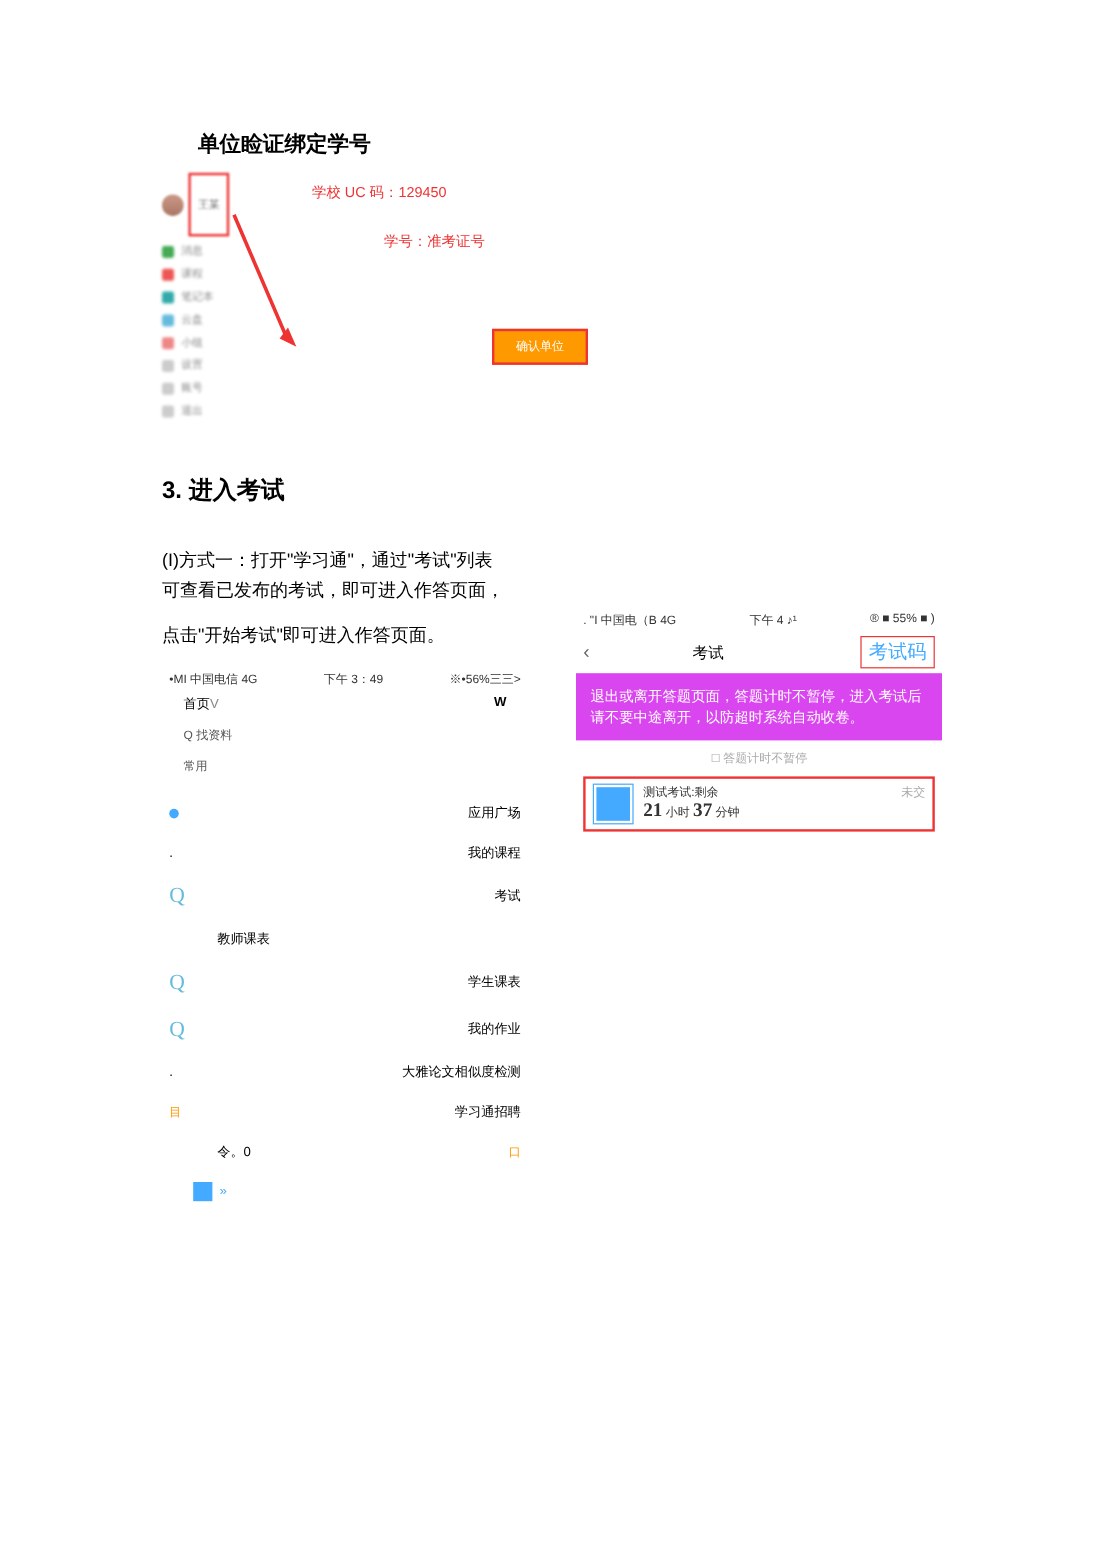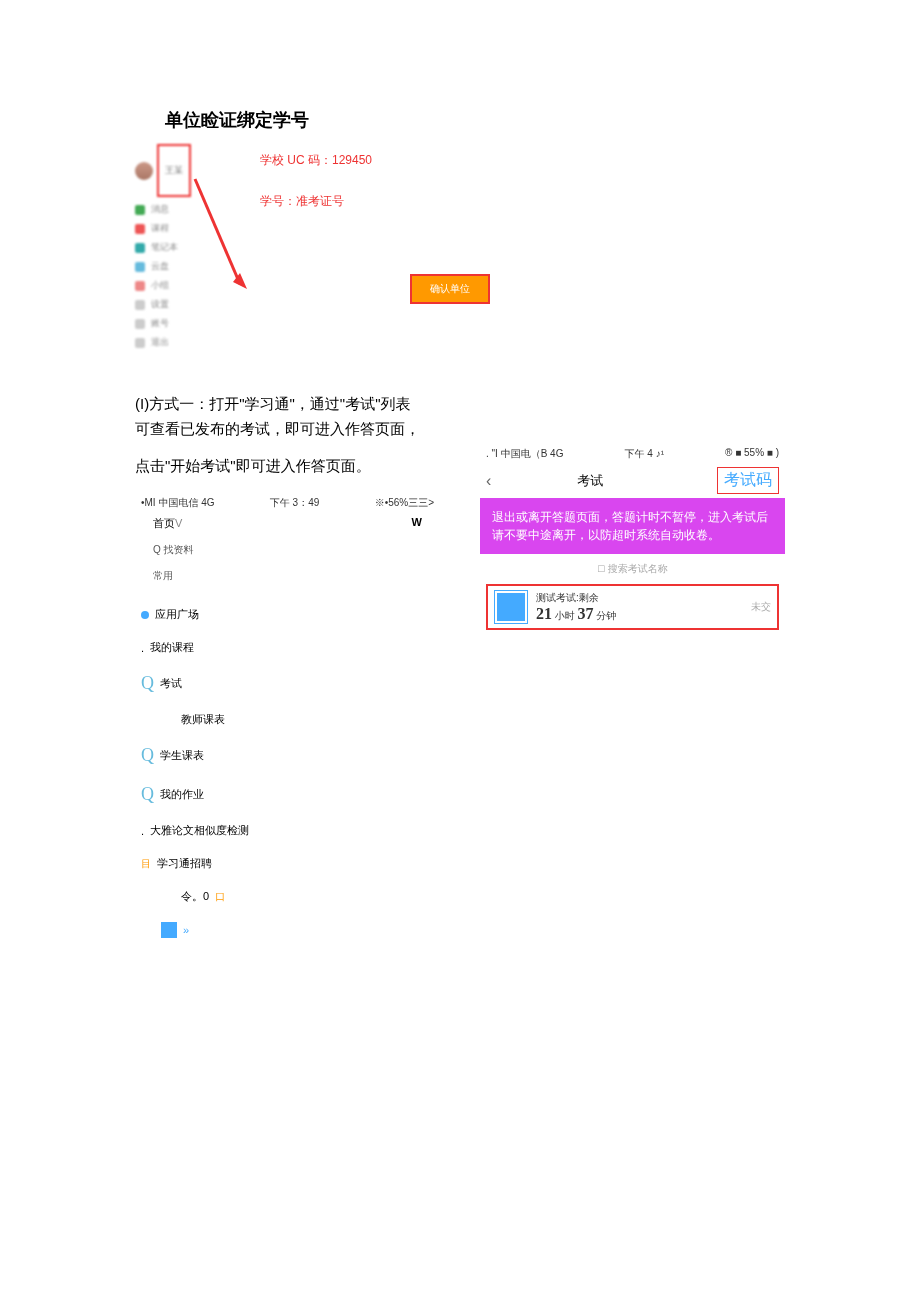--- a/index.html
+++ b/index.html
@@ -21,33 +21,33 @@
     .orange-btn { display: inline-block; background: #f90; border: 2px solid #e33; padding: 6px 18px; font-size: 10px; color: #fff; filter: blur(0.6px); margin-top: 40px; margin-left: 150px; }
     .h3 { font-size: 20px; font-weight: bold; margin: 30px 0 36px 0; }
     .body-text { font-size: 15px; margin: 6px 0 6px 0; }
     .row2 { display: flex; gap: 40px; align-items: flex-start; }
     .left-col { width: 310px; }
     .phone-a { font-size: 11px; padding: 0 6px; margin-top: 20px; }
     .status-bar { display: flex; justify-content: space-between; font-size: 10px; color: #333; }
     .center { text-align: left; }
     .pad { padding: 6px 12px; }
     .small { font-size: 10px; color: #555; }
-    .q-item { display: flex; align-items: center; gap: 6px; margin: 18px 0; font-size: 11px; }
+    .q-item { display: flex; align-items: center; gap: 6px; margin: 18px 0; font-size: 11px; justify-content: space-between; }
     .q-icon { color: #6bd; font-size: 18px; font-family: serif; }
     .blue-dot { width: 8px; height: 8px; background: #4af; border-radius: 50%; display: inline-block; }
     .footer-row { display: flex; align-items: center; gap: 6px; margin-top: 4px; }
     .blue-box { width: 16px; height: 16px; background: #4af; }
     .phone-b { width: 310px; font-size: 11px; }
     .back-row { display: flex; justify-content: space-between; align-items: center; padding: 4px 6px; }
     .back-arrow { font-size: 16px; color: #666; }
     .exam-title { font-size: 13px; }
     .code-btn { border: 1px solid #e33; color: #4af; padding: 2px 6px; font-size: 16px; margin-left: 28px; }
     .blue-bar { background: #d946ef; color: #fff; padding: 10px 12px; font-size: 12px; line-height: 1.5; }
     .search-row { text-align: center; padding: 8px; font-size: 10px; color: #aaa; }
-    .exam-box { border: 2px solid #e33; padding: 4px 6px; display: flex; align-items: center; gap: 8px; margin: 0 6px; }
+    .exam-box { border: 2px solid #e33; padding: 4px 6px; display: flex; gap: 8px; margin: 0 6px; }
     .exam-icon-border { border: 1px solid #4af; padding: 2px; }
     .exam-icon { width: 28px; height: 28px; background: #4af; }
     .exam-text { font-size: 10px; color: #333; }
     .big-num { font-size: 16px; font-weight: bold; display: inline; font-family: serif; }
     .unsub { margin-left: auto; font-size: 10px; color: #aaa; }
     .dim { color: #888; }
     .orange-icon { color: #f90; font-size: 10px; }
   </style>
 </head>
 <body>
@@ -96,27 +96,30 @@
       <svg class="arrow" viewBox="0 0 70 120">
         <line x1="10" y1="5" x2="55" y2="110" stroke="#e33" stroke-width="3"></line>
         <polygon points="48,108 62,115 55,99" fill="#e33"></polygon>
       </svg>
     </div>
 
     <div class="annotations">
       <div class="ann-red">
         <span>学校 UC 码：</span><span>129450</span>
       </div>
-      <div class="ann-red" style="">
+      <div class="ann-red" style="margin-left:60px">
         <span>学号：</span><span>准考证号</span>
       </div>
       <div class="orange-btn">确认单位</div>
     </div>
   </div>
 
+  <div class="h3">
+    <span>3.</span> <span>进入考试</span>
+  </div>
 
   <div class="body-text">(I)方式一：打开"学习通"，通过"考试"列表</div>
   <div class="body-text">可查看已发布的考试，即可进入作答页面，</div>
 
   <div class="row2">
     <div class="left-col">
       <div class="body-text" style="margin-top:12px">点击"开始考试"即可进入作答页面。</div>
 
       <div class="phone-a">
         <div class="status-bar">
@@ -178,21 +181,21 @@
         <span>下午 4 ♪¹</span>
         <span>® ■ 55% ■ )</span>
       </div>
       <div class="back-row">
         <span class="back-arrow">‹</span>
         <span class="exam-title">考试</span>
         <span class="code-btn">考试码</span>
       </div>
       <div class="blue-bar">退出或离开答题页面，答题计时不暂停，进入考试后请不要中途离开，以防超时系统自动收卷。</div>
       <div class="search-row">
-        <span style="font-size:9px">☐ </span><span>搜索考试名称</span>
+        <span style="font-size:9px">☐ </span><span>答题计时不暂停</span>
       </div>
       <div class="exam-box">
         <div class="exam-icon-border">
           <div class="exam-icon"></div>
         </div>
         <div class="exam-text">
           <span>测试考试:剩余</span><br>
           <span class="big-num">21</span> <span>小时</span>
           <span class="big-num">37</span> <span>分钟</span>
         </div>

